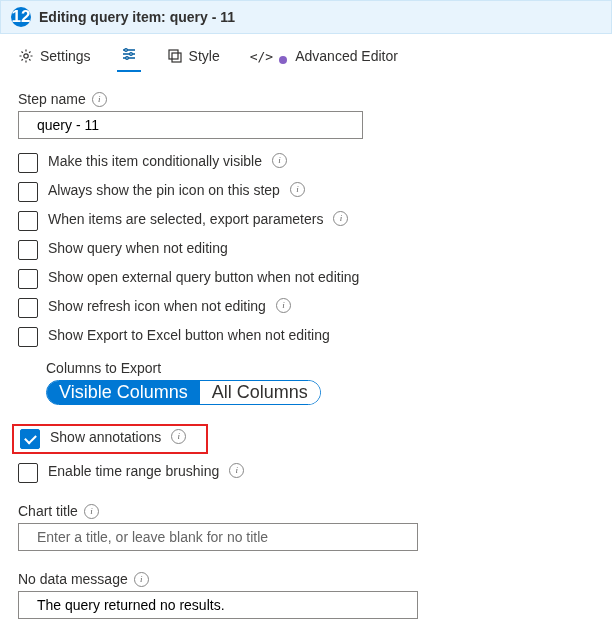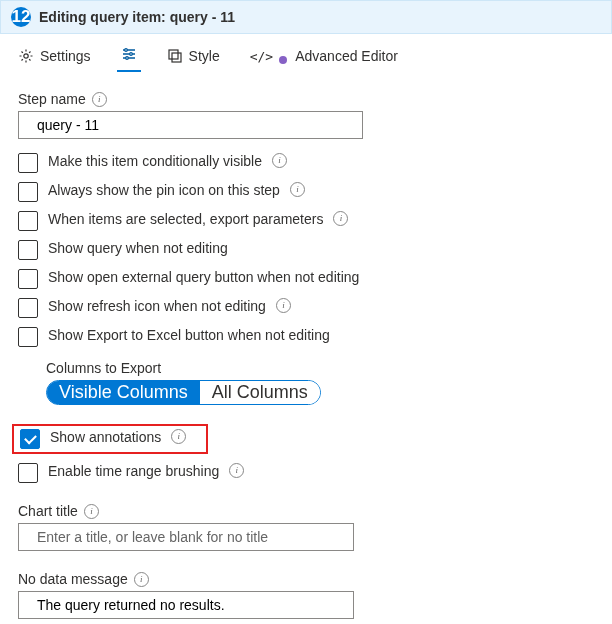--- a/index.html
+++ b/index.html
@@ -8,21 +8,21 @@
   .header-title{font-weight:700}
   .tabs{display:flex;gap:22px;padding:8px 14px 0;border-bottom:1px solid #fff}
   .tab{display:flex;align-items:flex-end;gap:6px;padding:4px 4px 8px;cursor:pointer;color:#323130}
   .tab.active{color:#005a9e;font-weight:600;border-bottom:2px solid #0078d4}
   .tab svg{width:16px;height:16px}
   .tab .dot{width:8px;height:8px;background:#8661c5;border-radius:50%;display:inline-block;margin-right:2px}
   .body{padding:14px 18px 8px}
   .field-label{display:flex;align-items:center;gap:6px;margin:4px 0 4px;color:#323130}
   .info-icon{width:13px;height:13px;border:1px solid #888;border-radius:50%;display:inline-flex;align-items:center;justify-content:center;font-size:9px;color:#666;font-family:Georgia,serif;font-style:italic;line-height:1}
   input.text-input, select.text-input{box-sizing:border-box;border:1px solid #8a8886;padding:4px 18px;font-size:14px;font-family:inherit;width:345px;height:28px;background:#fff}
-  input.text-input.wide{width:336px}
+  input.text-input.wide{width:400px}
   .checks{margin-top:14px;display:flex;flex-direction:column;gap:9px}
   .check-row{display:flex;align-items:flex-start;gap:10px}
   .chk{width:18px;height:18px;border:1px solid #323130;border-radius:2px;background:#fff;display:inline-flex;align-items:center;justify-content:center;flex-shrink:0}
   .chk.checked{background:#0078d4;border-color:#0078d4}
   .chk.checked::after{content:"";width:5px;height:9px;border:solid #fff;border-width:0 2px 2px 0;transform:rotate(45deg) translate(-1px,-1px)}
   .subgroup{margin-left:28px;margin-top:4px}
   .pill-group{display:flex;border:1px solid #0078d4;border-radius:14px;overflow:hidden;width:max-content;margin-top:4px}
   .pill{padding:1px 12px;font-size:18px;cursor:pointer}
   .pill.sel{background:#0078d4;color:#fff}
   .pill.unsel{background:#fff;color:#323130}

